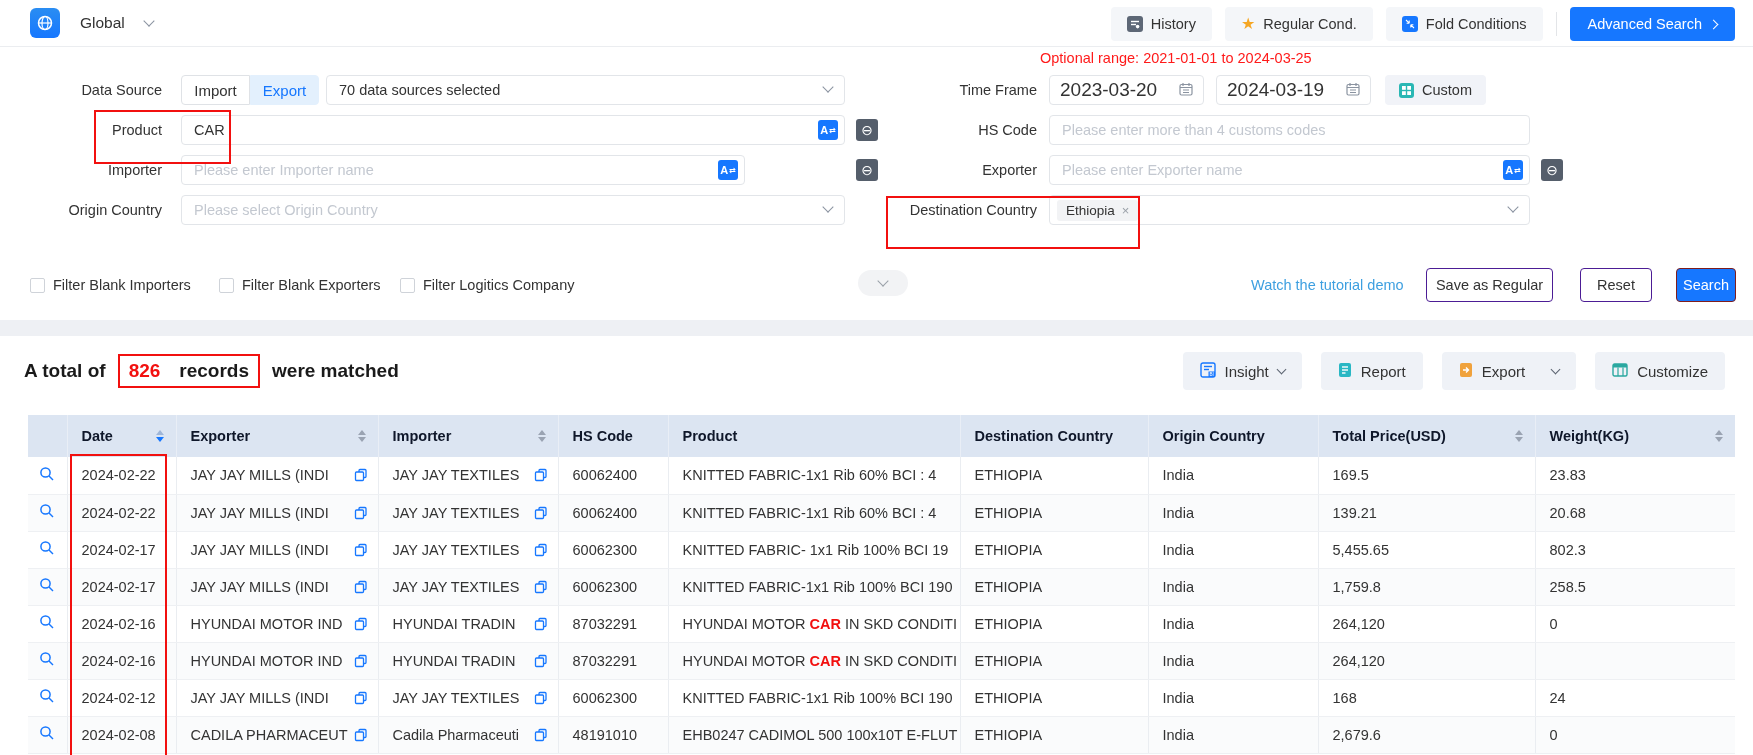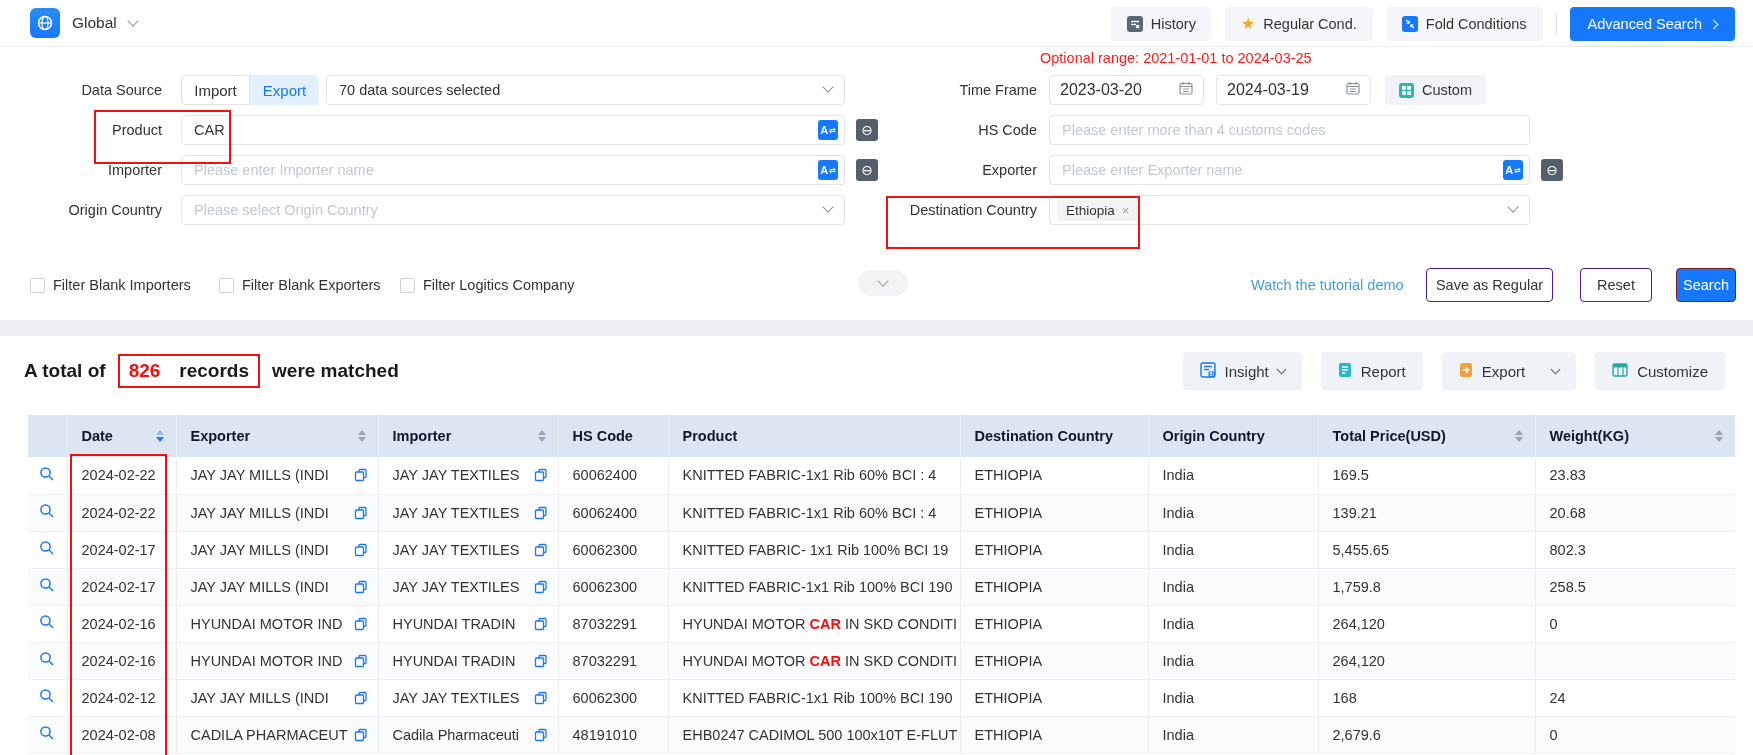--- a/index.html
+++ b/index.html
@@ -3,21 +3,21 @@
 <meta charset="utf-8">
 <style>
   * { margin:0; padding:0; box-sizing:border-box; }
   html,body { background:#fff; }
   #page {
     position:relative; width:1753px; height:755px; overflow:hidden;
     font-family:"Liberation Sans","DejaVu Sans",sans-serif; color:#333; background:#fff;
   }
   
   .topbar { position:absolute; left:0; top:0; width:1753px; height:47px; background:#fff; border-bottom:1px solid #ebedf0; }
-  .topbar-left { position:absolute; left:30px; top:8px; display:flex; align-items:center; gap:12px; height:30px; }
+  .topbar-left { position:absolute; left:30px; top:8px; display:flex; align-items:center; gap:20px; height:30px; }
   .app-logo { width:30px; height:30px; border-radius:6px; background:linear-gradient(180deg,#2a8df2,#1677ff); display:flex; align-items:center; justify-content:center; cursor:pointer; }
   .region-label { font-size:15.5px; color:#333; }
   .chev { display:inline-block; width:8px; height:8px; border-right:1.6px solid #8a93a0; border-bottom:1.6px solid #8a93a0; transform:rotate(45deg); margin-top:-4px; }
   .topbar-right { position:absolute; right:18px; top:7px; display:flex; align-items:center; gap:13px; }
   .tb-btn { height:34px; padding:0 16px; display:flex; align-items:center; gap:8px; background:#f4f6f9; border:none; border-radius:4px; font-size:14.5px; color:#333; font-family:inherit; cursor:pointer; }
   .tb-divider { width:1px; height:24px; background:#e3e5e8; }
   .tb-btn.primary { background:#1677ff; color:#fff; padding:0 18px; }
   .chev-right { display:inline-block; width:7px; height:7px; border-right:1.8px solid #fff; border-top:1.8px solid #fff; transform:rotate(45deg); }
   .icon-sq { width:16px; height:16px; border-radius:3px; display:inline-flex; align-items:center; justify-content:center; flex:none; }
   .star { color:#f5a623; font-size:16px; line-height:1; }
@@ -31,21 +31,21 @@
   .sel { display:flex; align-items:center; padding:0 28px 0 12px; cursor:pointer; }
   .sel .placeholder { color:#c3c8d0; }
   .sel .sel-chev { position:absolute; right:12px; top:11px; }
   .seg { position:absolute; display:flex; height:30px; }
   .seg-btn { width:69px; display:flex; align-items:center; justify-content:center; font-size:15px; cursor:pointer; }
   .seg-import { background:#fff; border:1px solid #dfe2e6; border-radius:4px 0 0 4px; color:#333; }
   .seg-export { background:#e3f0fd; border:1px solid #e3f0fd; border-radius:0 4px 4px 0; color:#1677ff; }
   .translate-ic { position:absolute; right:7px; top:5px; width:20px; height:20px; border-radius:3px; background:#1677ff; color:#fff; display:flex; align-items:center; justify-content:center; font-size:11px; font-weight:bold; cursor:pointer; }
   .translate-ic i { font-style:normal; font-size:8px; margin-left:1px; }
   .exact-ic { position:absolute; width:22px; height:22px; border-radius:3px; background:#555e6b; color:#fff; display:flex; align-items:center; justify-content:center; font-size:14px; cursor:pointer; }
-  .date-box { position:absolute; height:30px; border:1px solid #e2e5e9; border-radius:4px; display:flex; align-items:center; justify-content:space-between; padding:0 10px; font-size:16px; cursor:pointer; background:#fff; }
+  .date-box { position:absolute; height:30px; border:1px solid #e2e5e9; border-radius:4px; display:flex; align-items:center; justify-content:space-between; padding:0 10px; font-size:19px; cursor:pointer; background:#fff; }
   .custom-btn { position:absolute; height:30px; background:#f1f3f8; border:none; border-radius:4px; display:flex; align-items:center; gap:8px; padding:1px 14px; font-size:14.5px; color:#333; font-family:inherit; cursor:pointer; }
   .tag { display:inline-flex; align-items:center; gap:7px; background:#f2f3f5; border-radius:3px; padding:3px 9px; font-size:13.5px; color:#333; }
   .tag .x { color:#9aa0a8; font-size:13px; cursor:pointer; }
   .cb-item { position:absolute; top:277px; display:flex; align-items:center; gap:8px; cursor:pointer; }
   .cb-box { width:15px; height:15px; border:1px solid #cfd3d9; border-radius:2px; background:#fff; }
   .cb-label { font-size:14.5px; color:#333; }
   .collapse-pill { position:absolute; left:858px; top:270px; width:50px; height:26px; background:#f2f3f5; border-radius:13px; display:flex; align-items:center; justify-content:center; cursor:pointer; }
   .link { position:absolute; left:1251px; top:277px; font-size:14.5px; color:#3d9fe0; cursor:pointer; }
   .form-btn { position:absolute; top:268px; height:34px; border-radius:4px; font-size:14.5px; font-family:inherit; cursor:pointer; display:flex; align-items:center; justify-content:center; }
   .btn-ghost { background:#fff; border:1px solid #4c1d95; color:#333; }
@@ -181,21 +181,21 @@
     <span class="translate-ic">A<i>⇄</i></span>
   </div>
   <div class="exact-ic" style="left:856px;top:119px">⊖</div>
 
   <div class="f-label" style="left:875px;top:115px">HS Code</div>
   <div class="inp-wrap" style="left:1049px;top:115px;width:481px">
     <input type="text" placeholder="Please enter more than 4 customs codes" style="">
   </div>
 
   <div class="f-label" style="left:0;top:155px">Importer</div>
-  <div class="inp-wrap" style="left:181px;top:155px;width:664px">
+  <div class="inp-wrap" style="left:181px;top:155px;width:564px">
     <input type="text" placeholder="Please enter Importer name" style="">
     <span class="translate-ic">A<i>⇄</i></span>
   </div>
   <div class="exact-ic" style="left:856px;top:159px">⊖</div>
 
   <div class="f-label" style="left:875px;top:155px">Exporter</div>
   <div class="inp-wrap" style="left:1049px;top:155px;width:481px">
     <input type="text" placeholder="Please enter Exporter name" style="">
     <span class="translate-ic">A<i>⇄</i></span>
   </div>

